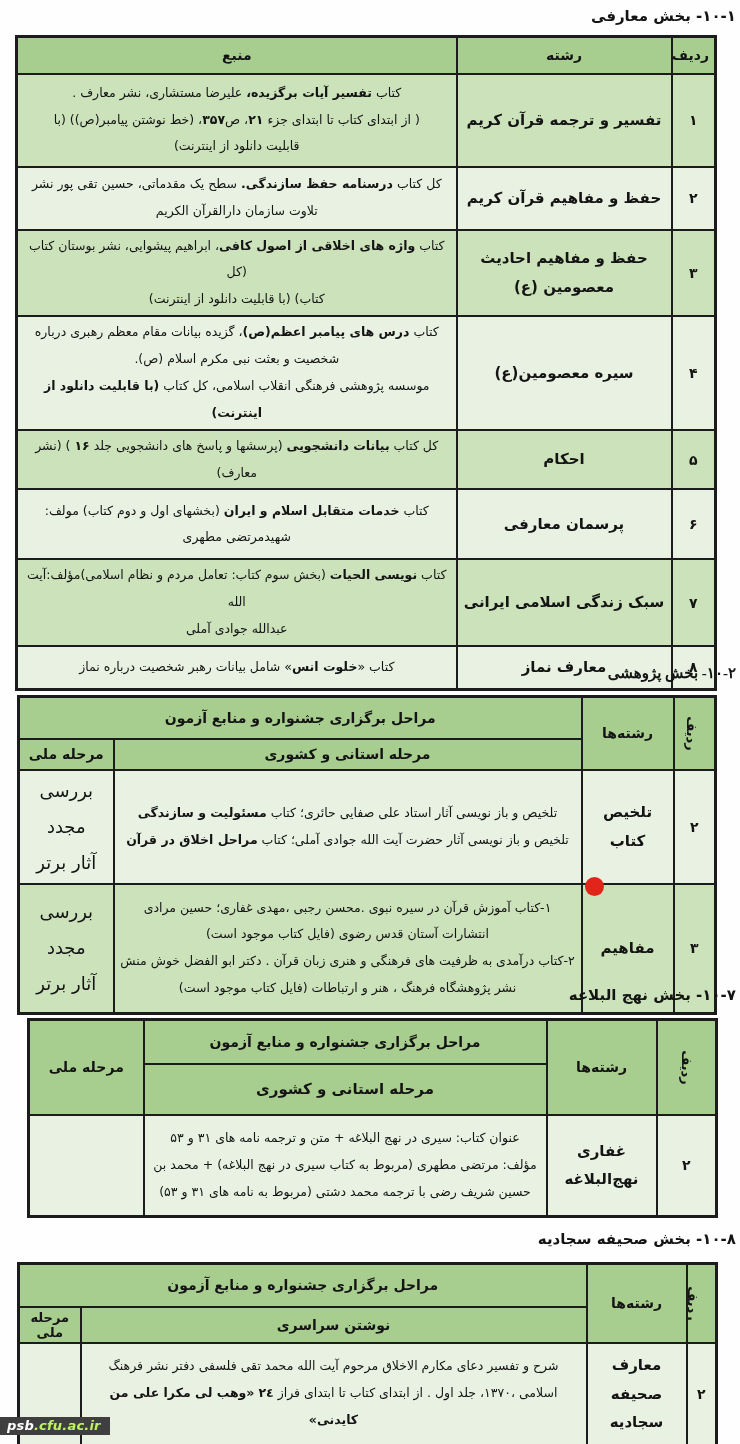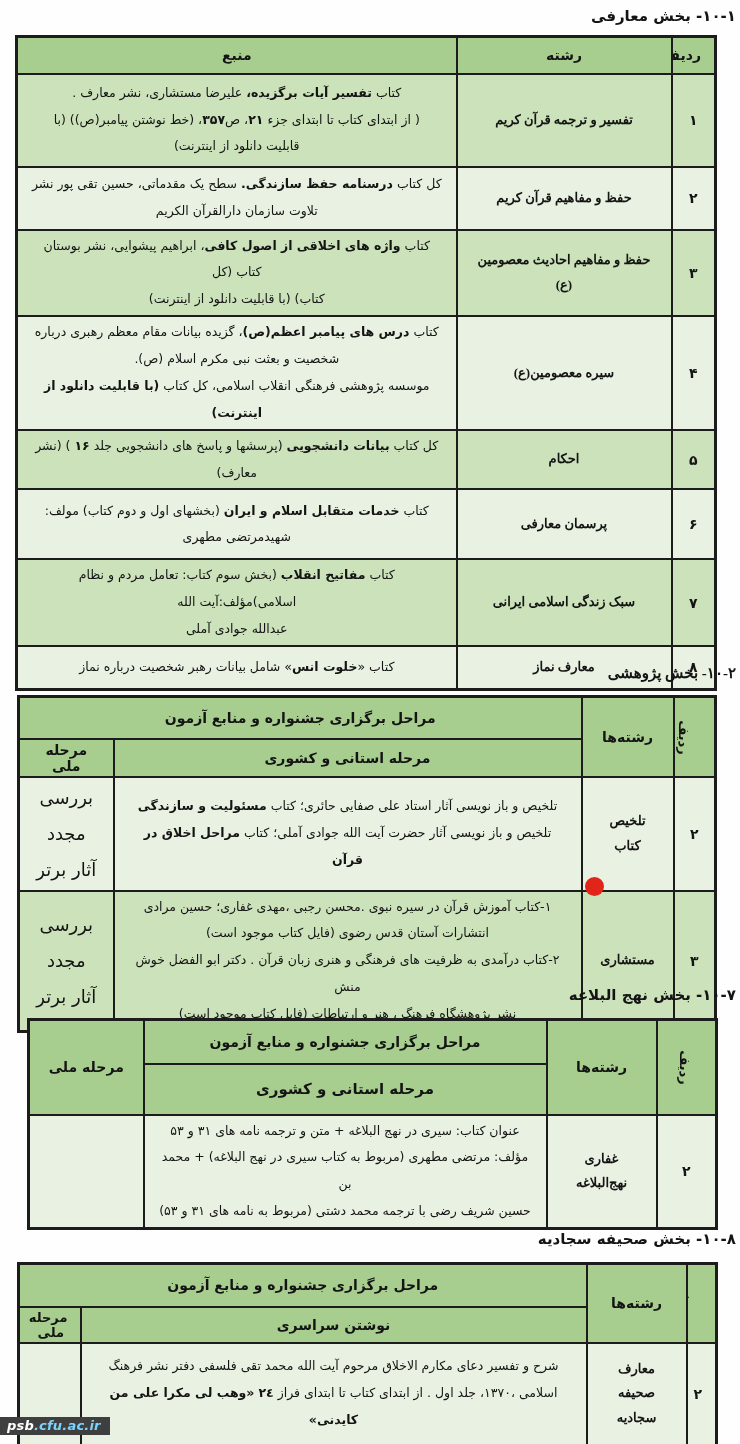--- a/index.html
+++ b/index.html
@@ -10,42 +10,42 @@
   }
   .sec-title{
     position:absolute;right:4px;font-size:15px;font-weight:700;white-space:nowrap;
   }
   table.tbl{
     position:absolute;border-collapse:collapse;table-layout:fixed;background:#fff;
     border:3px solid #1c1c1c;
   }
   .tbl th,.tbl td{
     border:2px solid #1c1c1c;text-align:center;vertical-align:middle;
-    padding:2px 13px;overflow:hidden;
+    padding:2px 5px;overflow:hidden;
   }
   .tbl th{background:#a8ce8f;font-weight:700;font-size:14px;}
   .row-a{background:#cbe2ba;}  
   .row-b{background:#e9f2e2;}  
   .idx{font-weight:700;font-size:14px;}
-  .field{font-weight:700;font-size:13px;line-height:1.9;white-space:pre-line;font-family:Liberation Serif, serif;}
+  .field{font-weight:700;font-size:15px;line-height:1.9;white-space:pre-line;}
   .src{font-size:12.5px;line-height:2.15;white-space:pre-line;}
   .nat{font-size:18px;line-height:2.0;white-space:pre-line;}
   .src b,.field b{font-weight:700;}
   .rot{display:inline-block;transform:rotate(90deg);font-size:13px;}
   #red-dot{
     position:absolute;left:585px;top:877px;width:19px;height:19px;border-radius:50%;
     background:#e1251b;z-index:5;
   }
   #watermark{
     position:absolute;left:0;top:1417px;z-index:6;background:#3f3f3f;
     padding:1px 9px 2px 7px;font-size:13px;font-style:italic;font-weight:700;
     direction:ltr;letter-spacing:0.2px;
   }
   #watermark .wm-a{color:#ffffff;}
-  #watermark .wm-b{color:#7dd3fc;}
+  #watermark .wm-b{color:#bef264;}
 </style>
 </head>
 <body>
 
 <div class="sec-title" style="top:7px;">۱۰-۱- بخش معارفی</div>
 
 <table class="tbl" style="top:35px;right:23px;width:699px;">
   <colgroup>
       <col style="width:44px">
       <col style="width:215px">
@@ -91,21 +91,21 @@
   </tr>
   <tr class="row-b" style="height:70px">
     <td class="idx">۶</td>
     <td class="field">پرسمان معارفی</td>
     <td class="src"><span>کتاب </span><b>خدمات متقابل اسلام و ایران</b><span> (بخشهای اول و دوم کتاب) مولف:
 شهیدمرتضی مطهری</span></td>
   </tr>
   <tr class="row-a" style="height:74px">
     <td class="idx">۷</td>
     <td class="field">سبک زندگی اسلامی ایرانی</td>
-    <td class="src"><span>کتاب </span><b>مفاتیح انقلاب</b><span> (بخش سوم کتاب: تعامل مردم و نظام اسلامی)مؤلف:آیت الله
+    <td class="src"><span>کتاب </span><b>نویسی الحیات</b><span> (بخش سوم کتاب: تعامل مردم و نظام اسلامی)مؤلف:آیت الله
 عبدالله جوادی آملی</span></td>
   </tr>
   <tr class="row-b" style="height:43px">
     <td class="idx">۸</td>
     <td class="field">معارف نماز</td>
     <td class="src"><span>کتاب «</span><b>خلوت انس</b><span>» شامل بیانات رهبر شخصیت درباره نماز</span></td>
   </tr>
 </tbody>
   </table>
 
@@ -131,21 +131,21 @@
   <tr class="row-b" style="height:80px">
     <td class="idx">۲</td>
     <td class="field">تلخیص کتاب</td>
     <td class="src"><span>تلخیص و باز نویسی آثار استاد علی صفایی حائری؛ کتاب </span><b>مسئولیت و سازندگی</b><span>
 تلخیص و باز نویسی آثار حضرت آیت الله جوادی آملی؛ کتاب </span><b>مراحل اخلاق در قرآن</b></td>
     <td class="nat">بررسی مجدد
 آثار برتر</td>
   </tr>
   <tr class="row-a" style="height:130px">
     <td class="idx">۳</td>
-    <td class="field">مستشاری</td>
+    <td class="field">مفاهیم</td>
     <td class="src"><span>۱-کتاب آموزش قرآن در سیره نبوی .محسن رجبی ،مهدی غفاری؛ حسین مرادی
 انتشارات آستان قدس رضوی (فایل کتاب موجود است)
 ۲-کتاب درآمدی به ظرفیت های فرهنگی و هنری زبان قرآن . دکتر ابو الفضل خوش منش
 نشر پژوهشگاه فرهنگ ، هنر و ارتباطات (فایل کتاب موجود است)</span></td>
     <td class="nat">بررسی مجدد
 آثار برتر</td>
   </tr>
 </tbody>
   </table>
 

